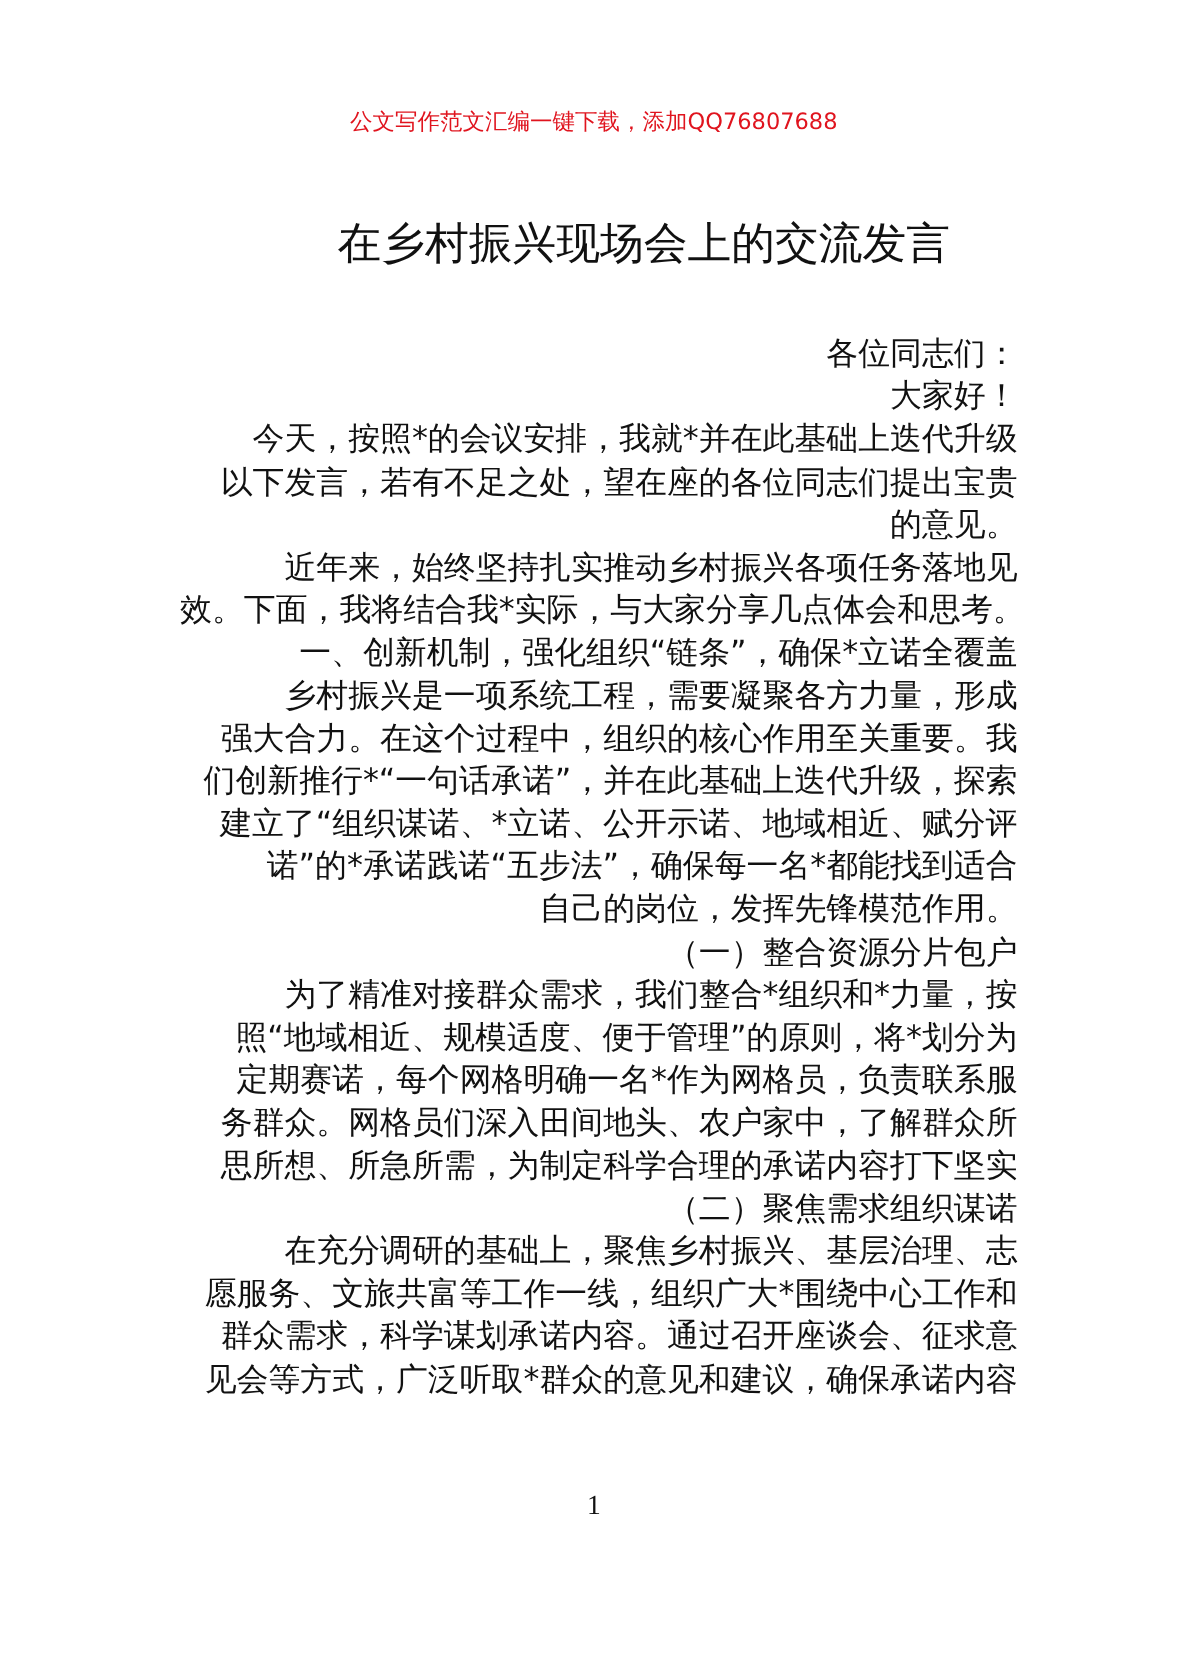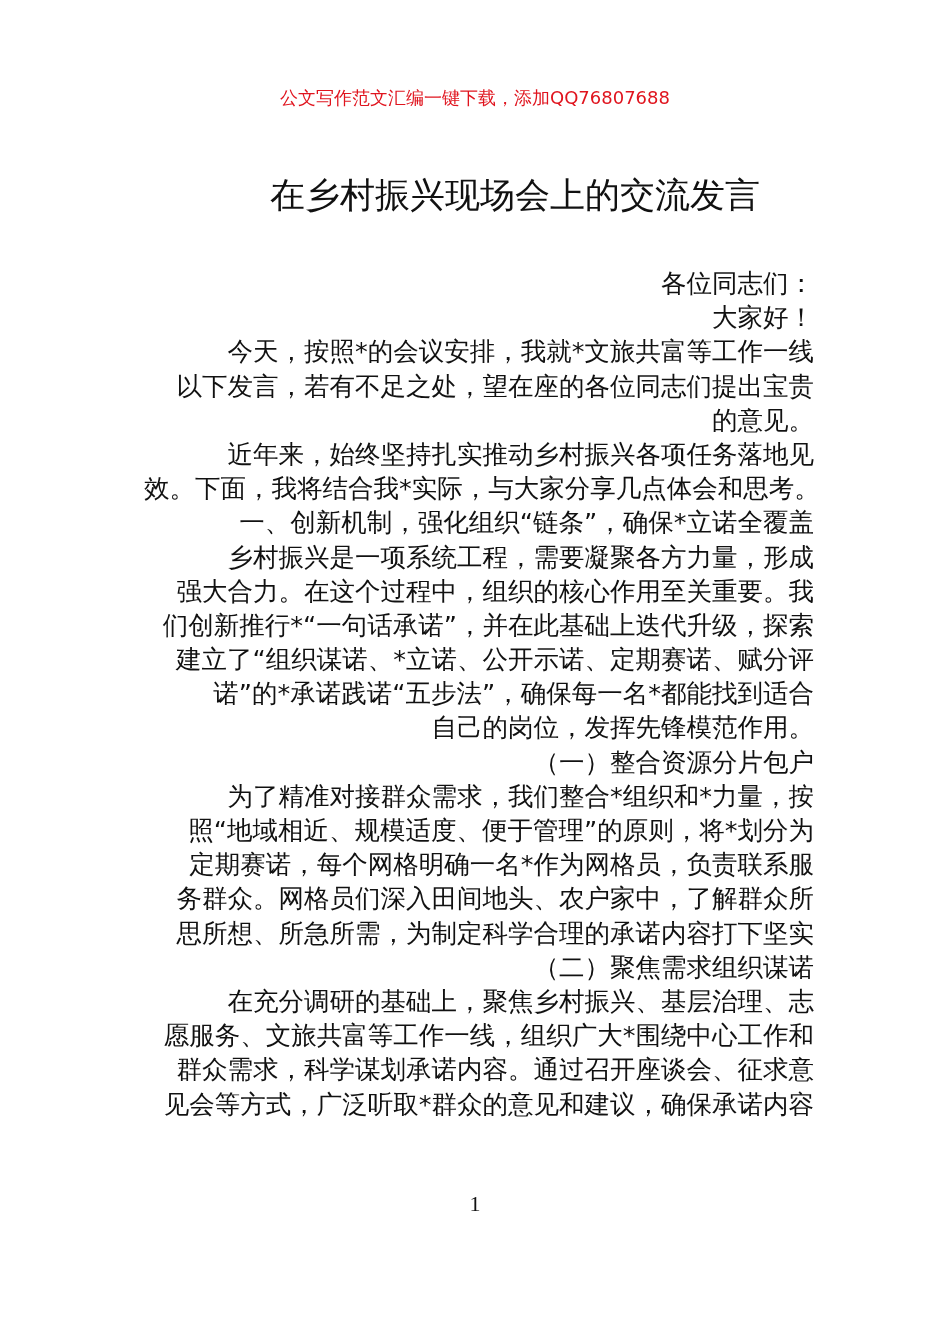--- a/index.html
+++ b/index.html
@@ -81,30 +81,30 @@
 
 <div class="page">
 
   <div class="watermark">公文写作范文汇编一键下载，添加QQ76807688</div>
 
   <h1 class="title">在乡村振兴现场会上的交流发言</h1>
 
   <div class="body">
     <span class="line">各位同志们：</span>
     <span class="line indent">大家好！</span>
-    <span class="line indent">今天，按照*的会议安排，我就*文旅共富等工作一线</span>
+    <span class="line indent">今天，按照*的会议安排，我就*并在此基础上迭代升级</span>
     <span class="line">以下发言，若有不足之处，望在座的各位同志们提出宝贵</span>
     <span class="line">的意见。</span>
     <span class="line indent">近年来，始终坚持扎实推动乡村振兴各项任务落地见</span>
     <span class="line">效。下面，我将结合我*实际，与大家分享几点体会和思考。</span>
     <span class="line indent">一、创新机制，强化组织“链条”，确保*立诺全覆盖</span>
     <span class="line indent">乡村振兴是一项系统工程，需要凝聚各方力量，形成</span>
     <span class="line">强大合力。在这个过程中，组织的核心作用至关重要。我</span>
     <span class="line">们创新推行*“一句话承诺”，并在此基础上迭代升级，探索</span>
-    <span class="line">建立了“组织谋诺、*立诺、公开示诺、定期赛诺、赋分评</span>
+    <span class="line">建立了“组织谋诺、*立诺、公开示诺、地域相近、赋分评</span>
     <span class="line">诺”的*承诺践诺“五步法”，确保每一名*都能找到适合</span>
     <span class="line">自己的岗位，发挥先锋模范作用。</span>
     <span class="line indent">（一）整合资源分片包户</span>
     <span class="line indent">为了精准对接群众需求，我们整合*组织和*力量，按</span>
     <span class="line">照“地域相近、规模适度、便于管理”的原则，将*划分为</span>
     <span class="line">定期赛诺，每个网格明确一名*作为网格员，负责联系服</span>
     <span class="line">务群众。网格员们深入田间地头、农户家中，了解群众所</span>
     <span class="line">思所想、所急所需，为制定科学合理的承诺内容打下坚实</span>
     <span class="line indent">（二）聚焦需求组织谋诺</span>
     <span class="line indent">在充分调研的基础上，聚焦乡村振兴、基层治理、志</span>

